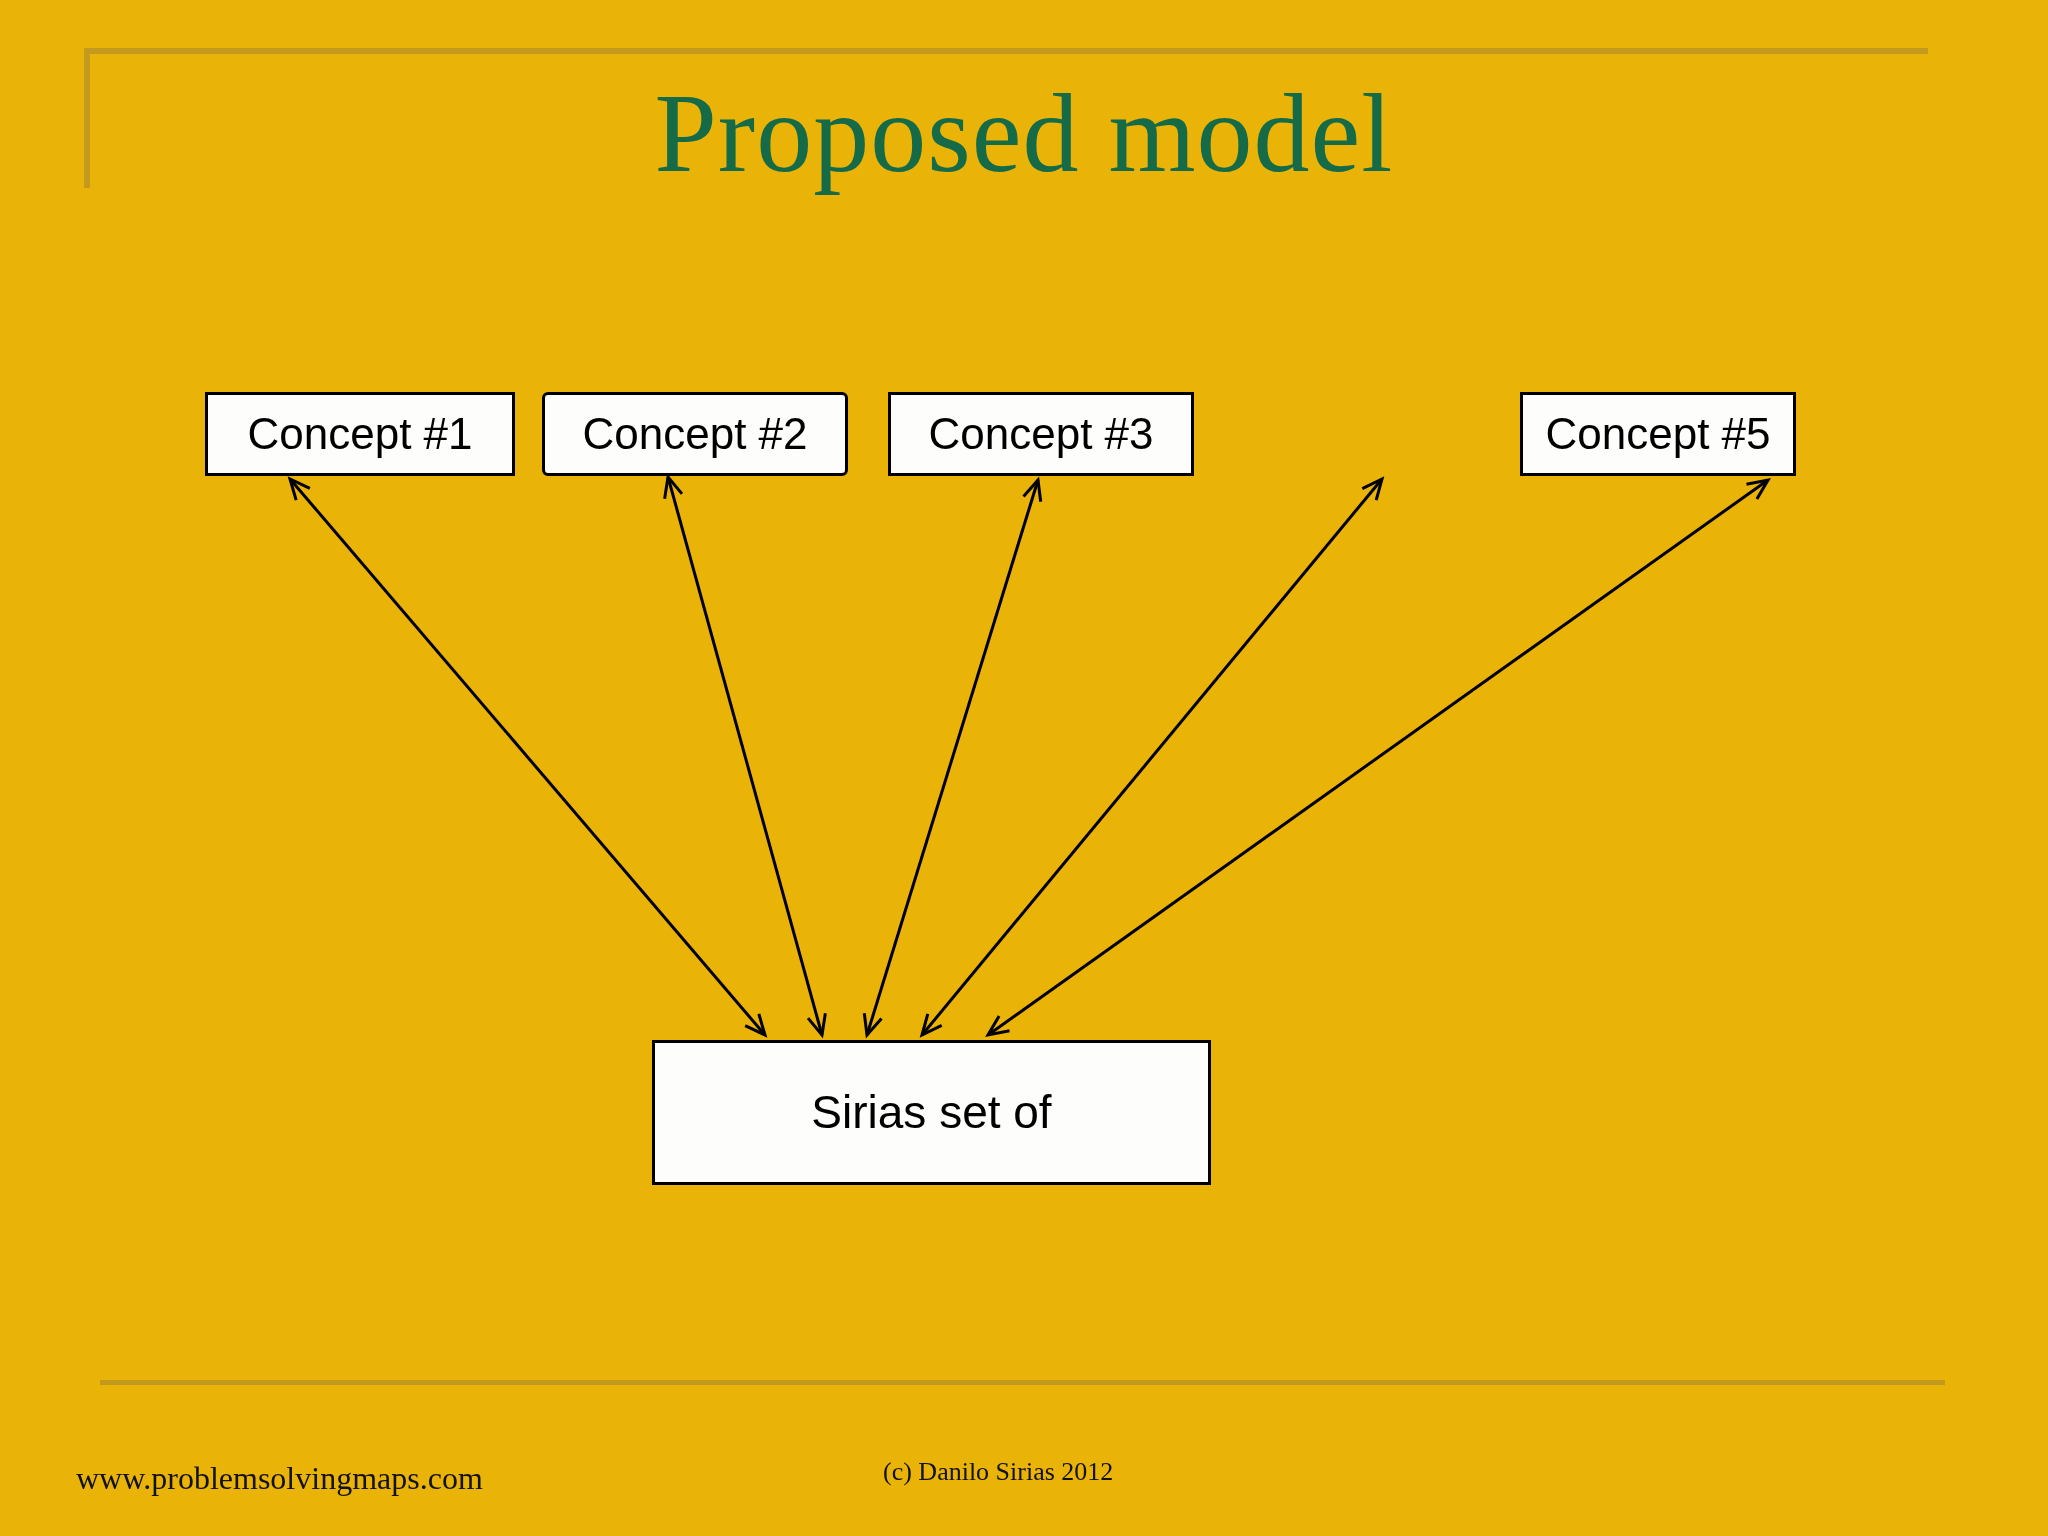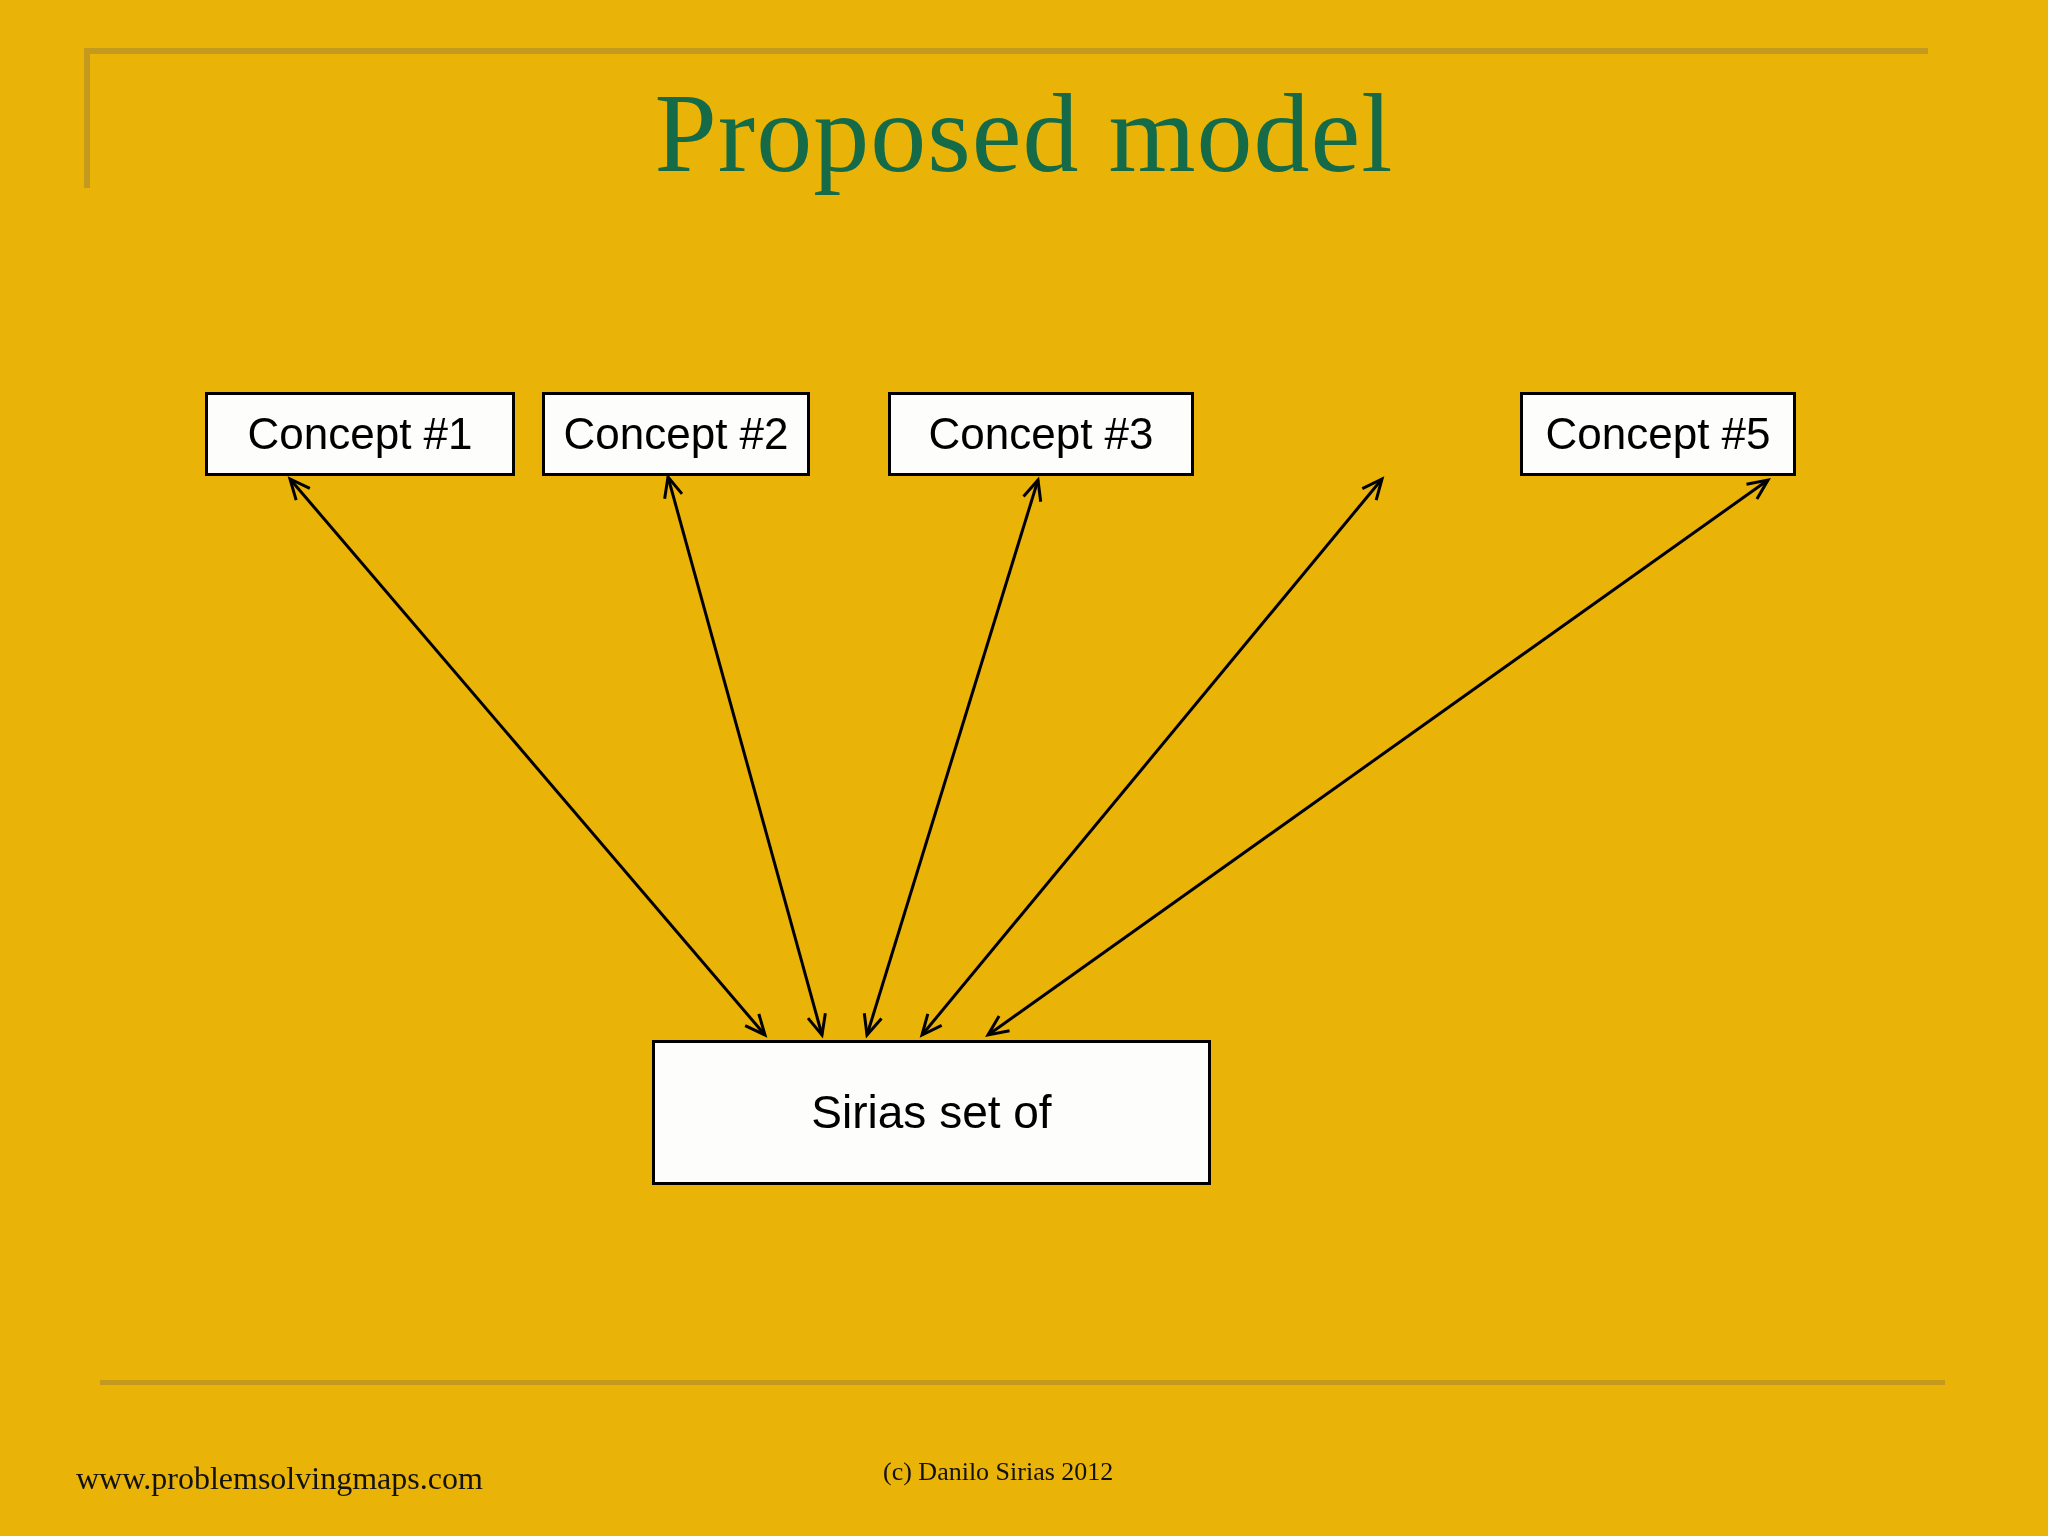--- a/index.html
+++ b/index.html
@@ -44,21 +44,21 @@
     border: 3px solid #000000;
     background: #fdfdfc;
     display: flex;
     align-items: center;
     justify-content: center;
     font-size: 44px;
     color: #000000;
     white-space: nowrap;
   }
   #concept-1 { left: 165px;  width: 310px; margin-left: 40px; }
-  #concept-2 { left: 542px;  width: 268px; }
+  #concept-2 { left: 542px;  width: 306px; border-radius: 6px; }
   #concept-3 { left: 888px;  width: 306px; }
   #concept-4 { left: 1229px; width: 307px; }
   #concept-5 { left: 1520px; width: 276px; }
 
   #common-box {
     position: absolute;
     box-sizing: border-box;
     left: 652px;
     top: 1040px;
     width: 559px;

